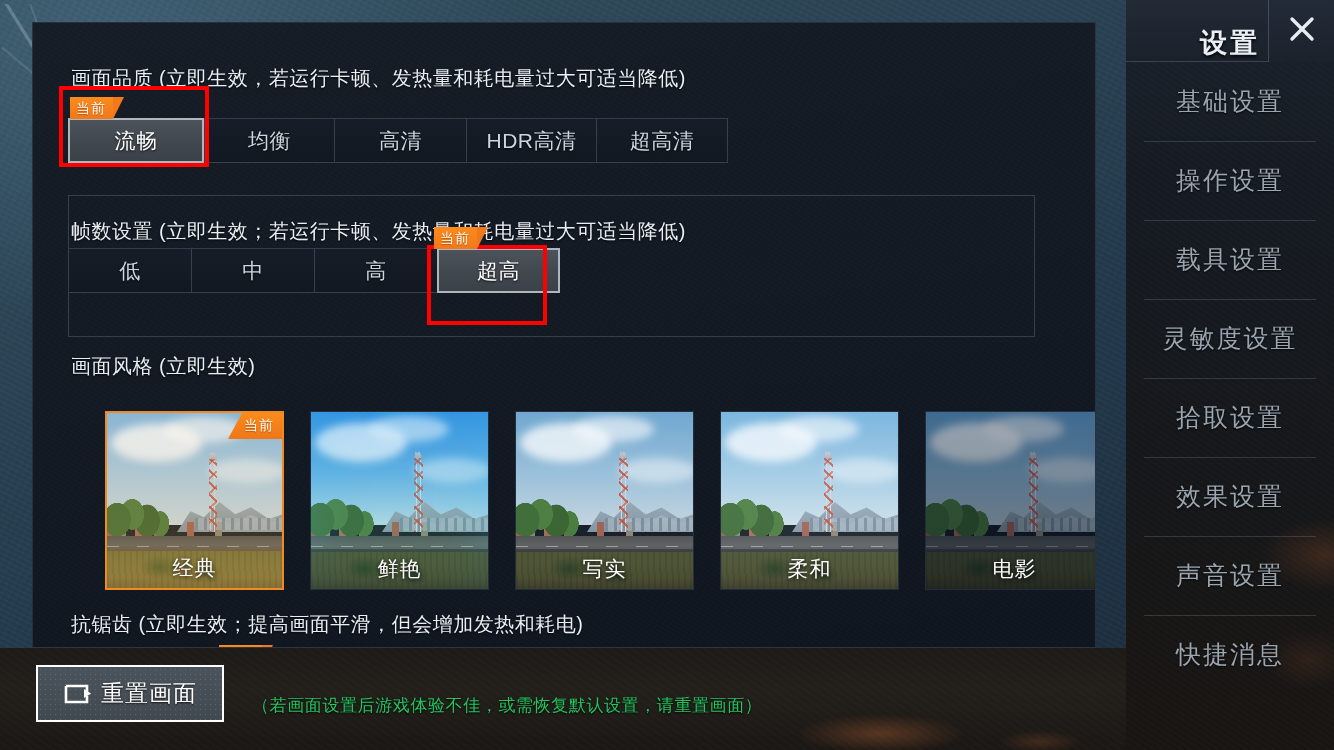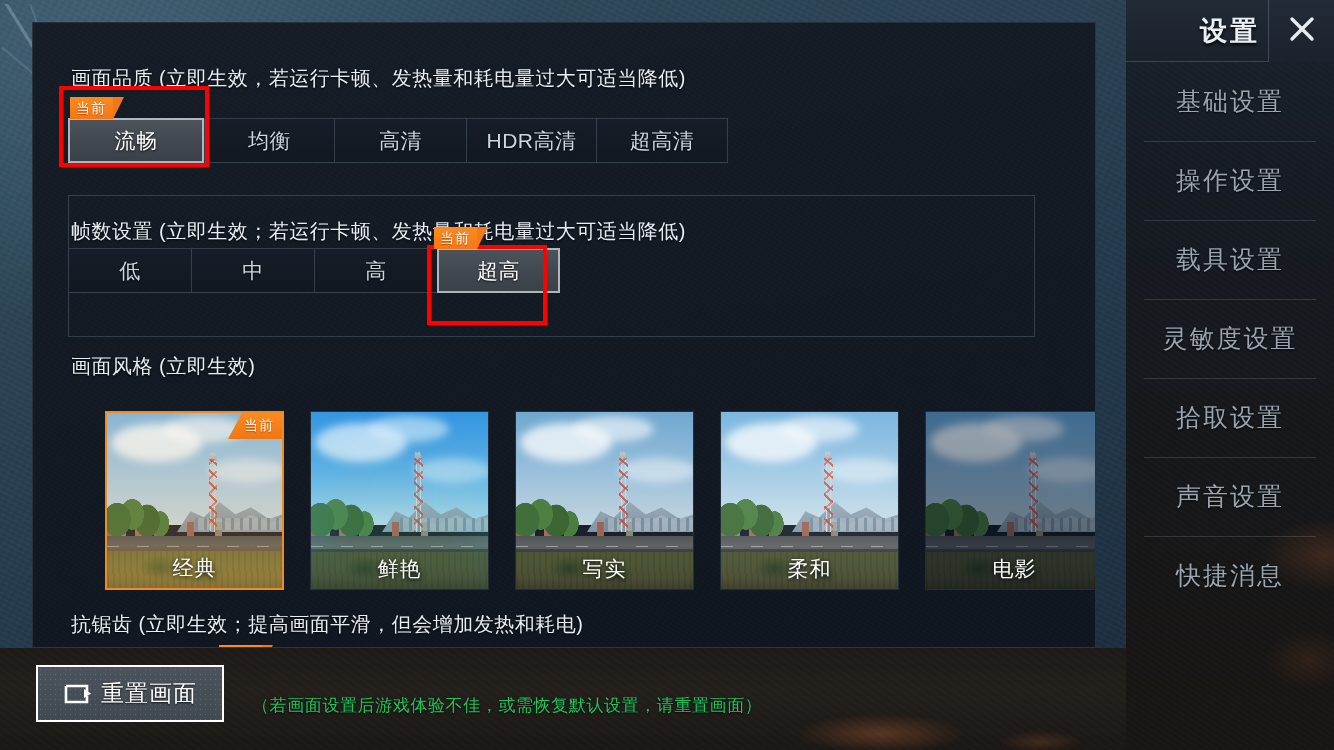--- a/index.html
+++ b/index.html
@@ -258,21 +258,21 @@
   }
   .sidebar::after{
     content:""; position:absolute; inset:0; pointer-events:none;
     background-image:
       repeating-linear-gradient(33deg, rgba(255,255,255,0.012) 0 2px, transparent 2px 5px),
       radial-gradient(ellipse 90px 50px at 96% 74%, rgba(150,80,40,0.30), transparent 72%),
       radial-gradient(ellipse 60px 40px at 88% 88%, rgba(150,80,40,0.18), transparent 74%);
   }
   .sb-header {
     position:relative; z-index:2; height:62px;
-    display:flex; align-items:center; justify-content:center;
+    display:flex; align-items:flex-end; justify-content:center;
     background: linear-gradient(180deg, #222a36, #1a212b);
     border-bottom: 1px solid rgba(150,175,200,0.20);
   }
   .sb-title {
     color:#e9eff5; font-size:27px; font-weight:bold; letter-spacing:3px;
     text-shadow: 0 2px 3px rgba(0,0,0,0.9);
   }
   .sb-close {
     position:absolute; right:0; top:0; width:66px; height:62px;
     display:flex; align-items:center; justify-content:center;
@@ -512,20 +512,23 @@
       <div class="sb-item">
         <span class="sb-label">载具设置</span>
       </div>
       <div class="sb-item">
         <span class="sb-label">灵敏度设置</span>
       </div>
       <div class="sb-item">
         <span class="sb-label">拾取设置</span>
       </div>
       <div class="sb-item">
+        <span class="sb-label">效果设置</span>
+      </div>
+      <div class="sb-item">
         <span class="sb-label">声音设置</span>
       </div>
       <div class="sb-item">
         <span class="sb-label">快捷消息</span>
       </div>
     </div>
 
   </div>
 
 </div>

